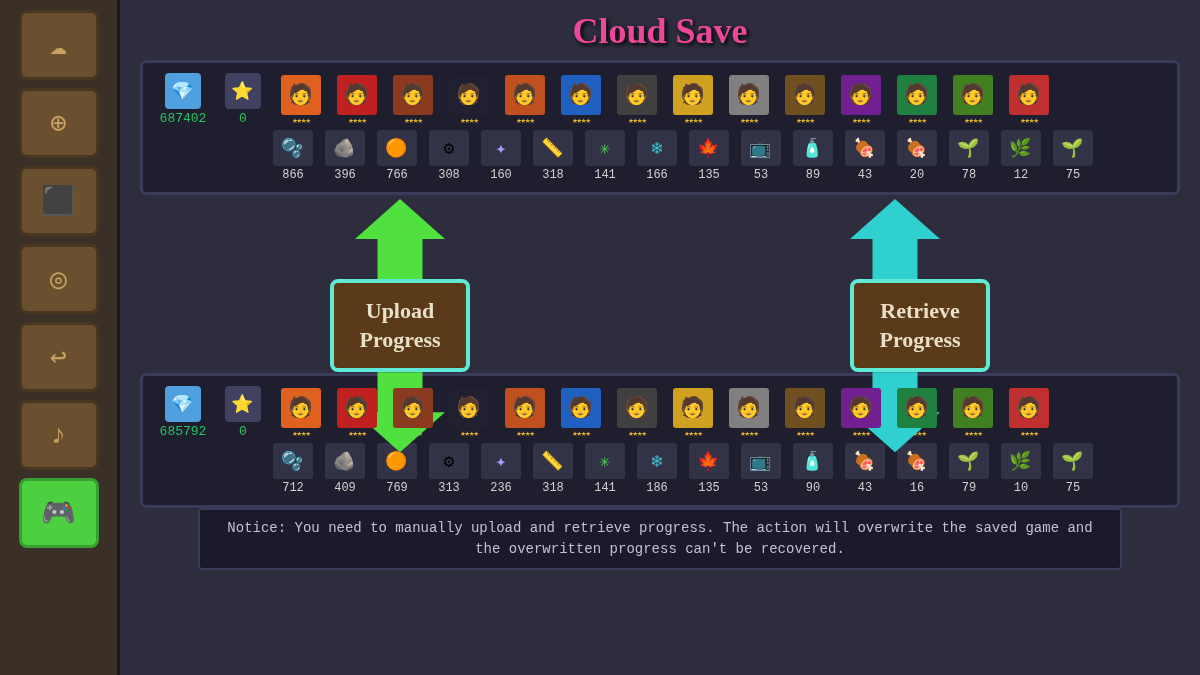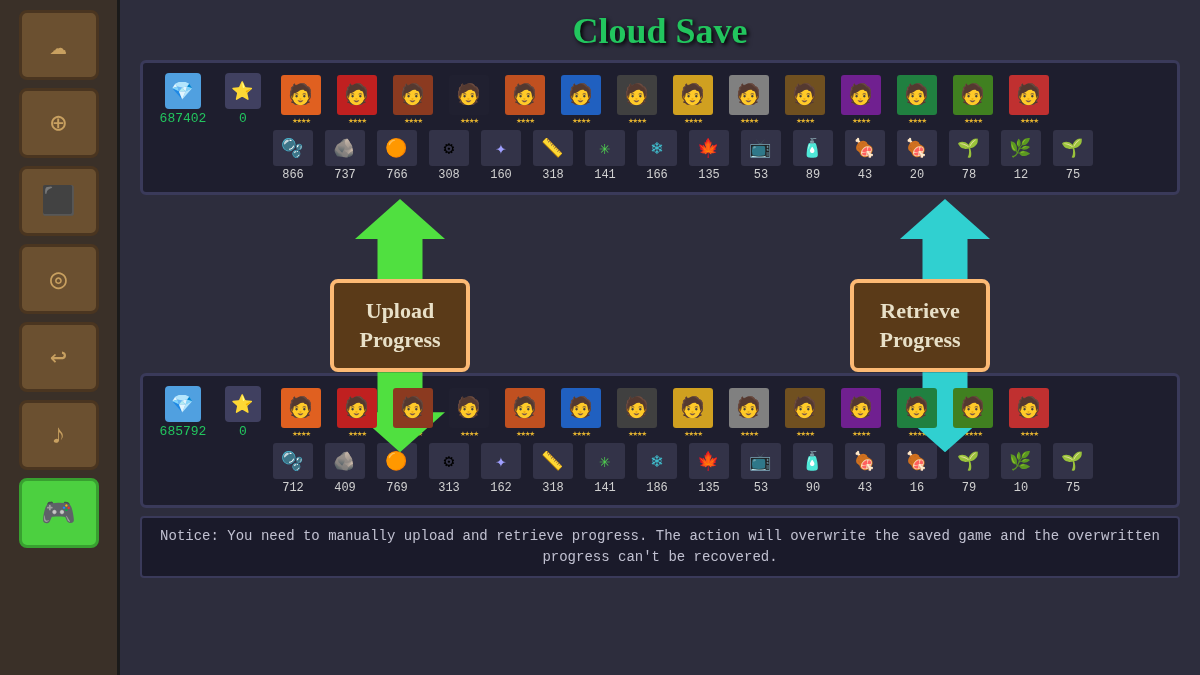--- a/index.html
+++ b/index.html
@@ -54,21 +54,21 @@
       flex: 1;
       display: flex;
       flex-direction: column;
       align-items: center;
       padding: 10px 20px;
     }
 
     
     .title {
       font-size: 36px;
-      color: #22c55e;
+      color: #ec4899;
       font-weight: bold;
       margin-bottom: 8px;
       text-shadow: 2px 2px 4px #000;
       font-family: 'Georgia', serif;
     }
 
     
     .save-panel {
       width: 1040px;
       background-color: #1e1e2e;
@@ -146,43 +146,42 @@
     }
     .arrow-down.cyan {
       background-color: #30d0d0;
     }
     .arrow-up.cyan {
       background-color: #30d0d0;
     }
 
     .action-btn {
       background-color: #5a3a18;
-      border: 4px solid #fdba74;
+      border: 4px solid #5eead4;
       border-radius: 8px;
       padding: 14px 24px;
       text-align: center;
       cursor: pointer;
       min-width: 140px;
     }
     .action-btn-text {
       font-size: 22px;
       font-weight: bold;
       color: #e8e0c8;
       line-height: 1.3;
       font-family: 'Georgia', serif;
     }
 
     
     .notice-bar {
-      width: 1040px;
+      width: 924px;
       background-color: #1a1a2a;
       border: 2px solid #3a3a5a;
       border-radius: 4px;
       padding: 8px 14px;
-      margin-top: 8px;
     }
     .notice-text {
       font-size: 14px;
       color: #c0c0d0;
       text-align: center;
       line-height: 1.5;
     }
 
     
     .c-orange { background-color: #e06020; }
@@ -241,21 +240,21 @@
       flex-direction: column;
       align-items: center;
     }
 
     .retrieve-group {
       position: absolute;
       right: 190px;
       top: 0;
       display: flex;
       flex-direction: column;
-      align-items: flex-end;
+      align-items: flex-start;
     }
 
     .local-save-label {
       position: absolute;
       left: 50%;
       top: 50%;
       transform: translate(-50%, -50%);
       font-size: 36px;
       color: #e8e8e8;
       font-weight: bold;
@@ -367,21 +366,21 @@
 
     <div class="items-row">
       <div style="width:52px"></div>
       <div style="width:52px"></div>
       <div class="item-block">
         <div class="item-icon">🫧</div>
         <span class="item-count">866</span>
       </div>
       <div class="item-block">
         <div class="item-icon">🪨</div>
-        <span class="item-count">737</span>
+        <span class="item-count">396</span>
       </div>
       <div class="item-block">
         <div class="item-icon">🟠</div>
         <span class="item-count">766</span>
       </div>
       <div class="item-block">
         <div class="item-icon">⚙</div>
         <span class="item-count">308</span>
       </div>
       <div class="item-block">
@@ -537,21 +536,21 @@
       <div class="item-block">
         <div class="item-icon">🟠</div>
         <span class="item-count">769</span>
       </div>
       <div class="item-block">
         <div class="item-icon">⚙</div>
         <span class="item-count">313</span>
       </div>
       <div class="item-block">
         <div class="item-icon" style="color:#a0a0ff">✦</div>
-        <span class="item-count">162</span>
+        <span class="item-count">236</span>
       </div>
       <div class="item-block">
         <div class="item-icon">📏</div>
         <span class="item-count">318</span>
       </div>
       <div class="item-block">
         <div class="item-icon" style="color:#50d050">✳</div>
         <span class="item-count">141</span>
       </div>
       <div class="item-block">

